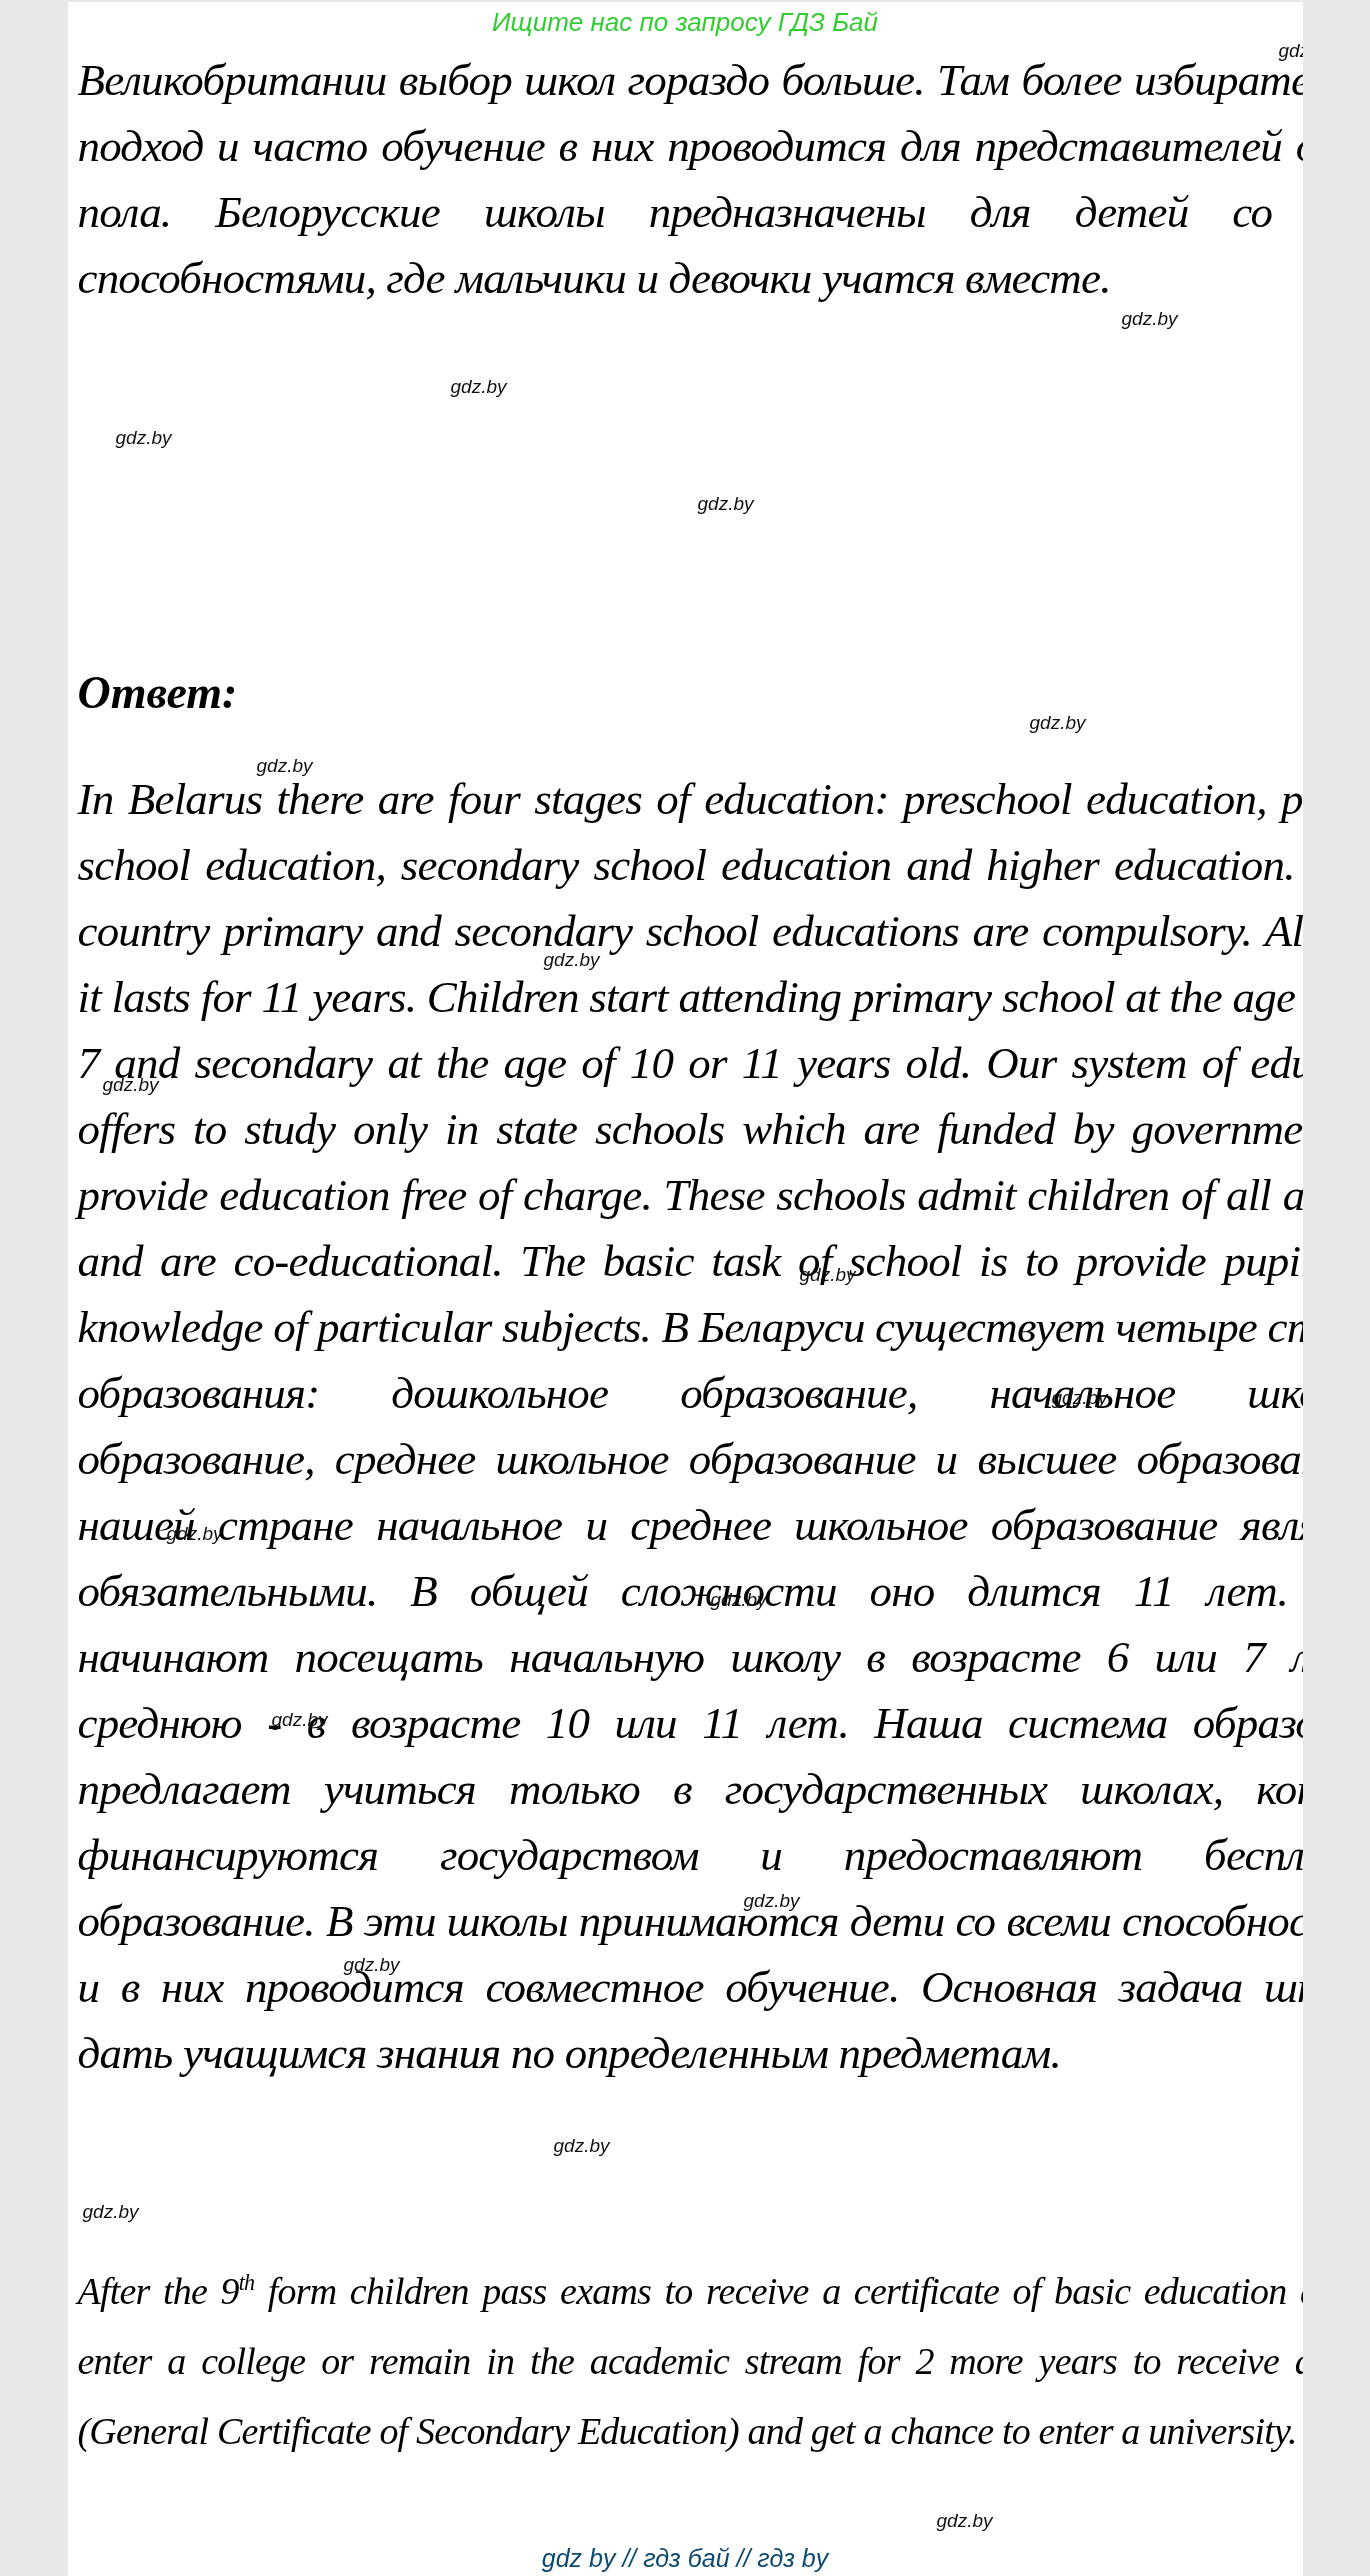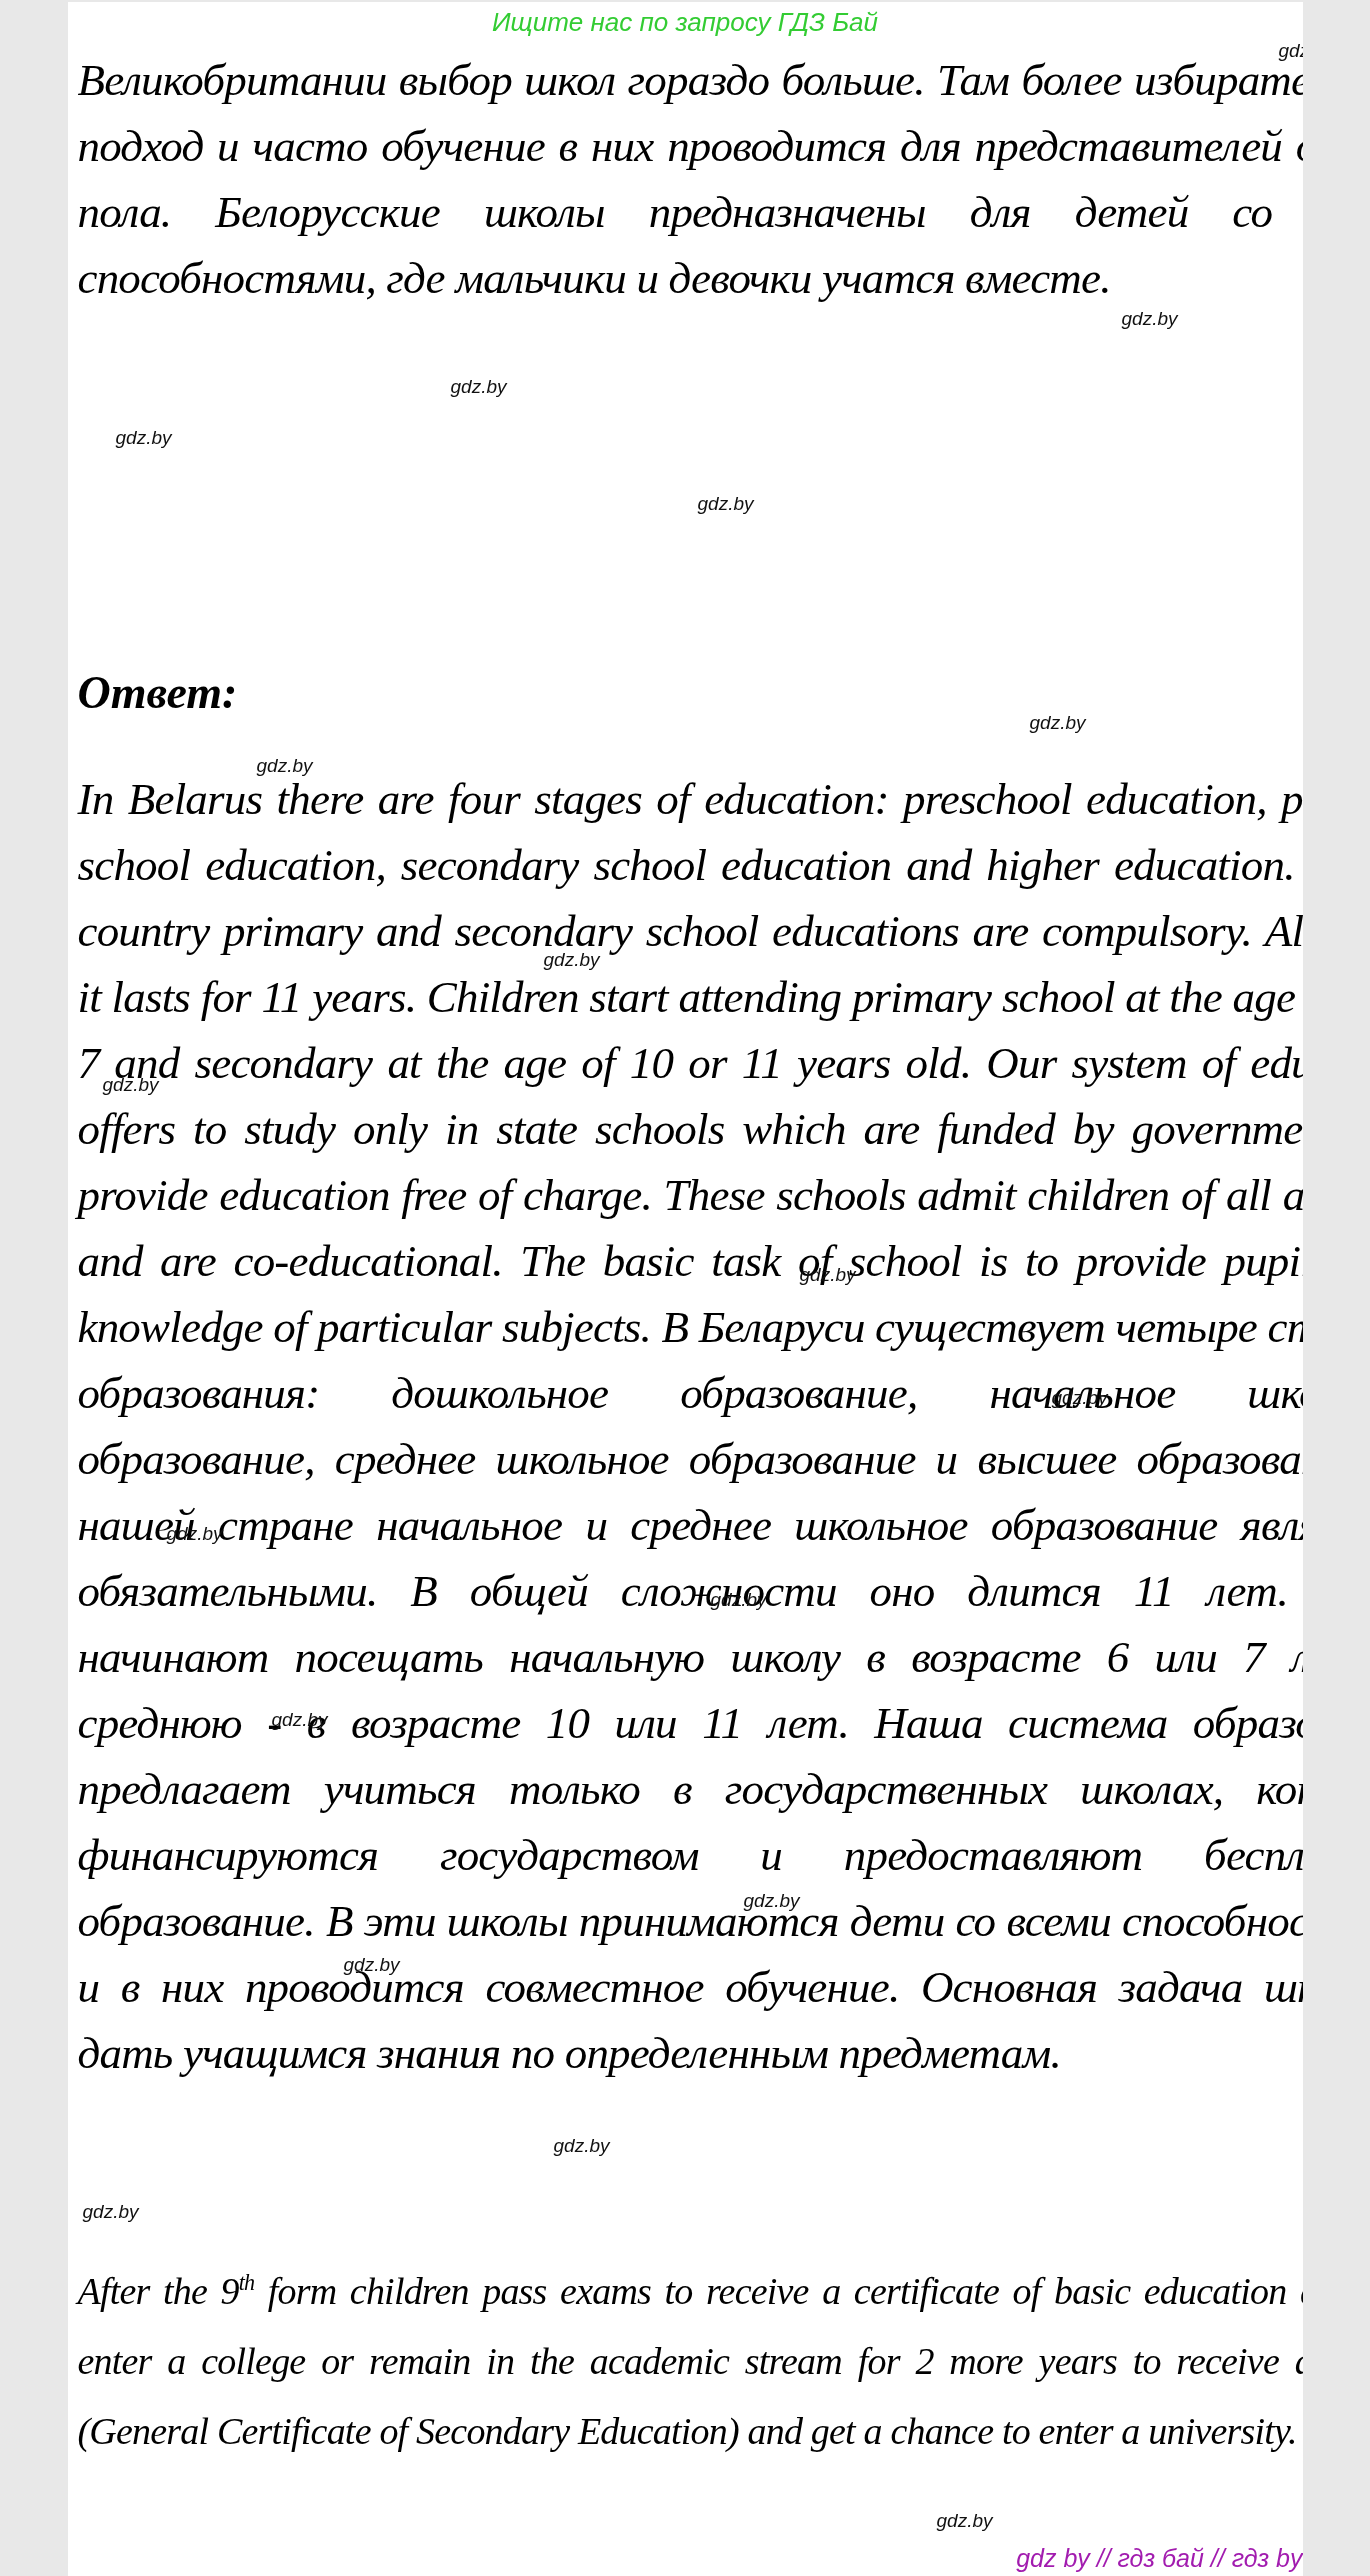--- a/index.html
+++ b/index.html
@@ -65,24 +65,24 @@
     position:absolute;
     font-family:"Liberation Sans", sans-serif;
     font-size:19px;
     line-height:28px;
     color:#111111;
     white-space:nowrap;
   }
   .promo-bottom {
     position:absolute;
     top:2542px; left:0; right:0;
-    text-align:right;
+    text-align:center;
     font-family:"Liberation Sans", sans-serif;
     font-size:25px;
-    color:#a21caf;
+    color:#0c4a6e;
   }
 </style>
 </head>
 <body>
 
 <div class="page">
 
   <div class="promo-top">Ищите нас по запросу ГДЗ Бай</div>
 
   <p class="block body-text" style="top:45px;">Великобритании выбор школ гораздо больше. Там более избирательный подход и часто обучение в них проводится для представителей одного пола. Белорусские школы предназначены для детей со всеми способностями, где мальчики и девочки учатся вместе.</p>

